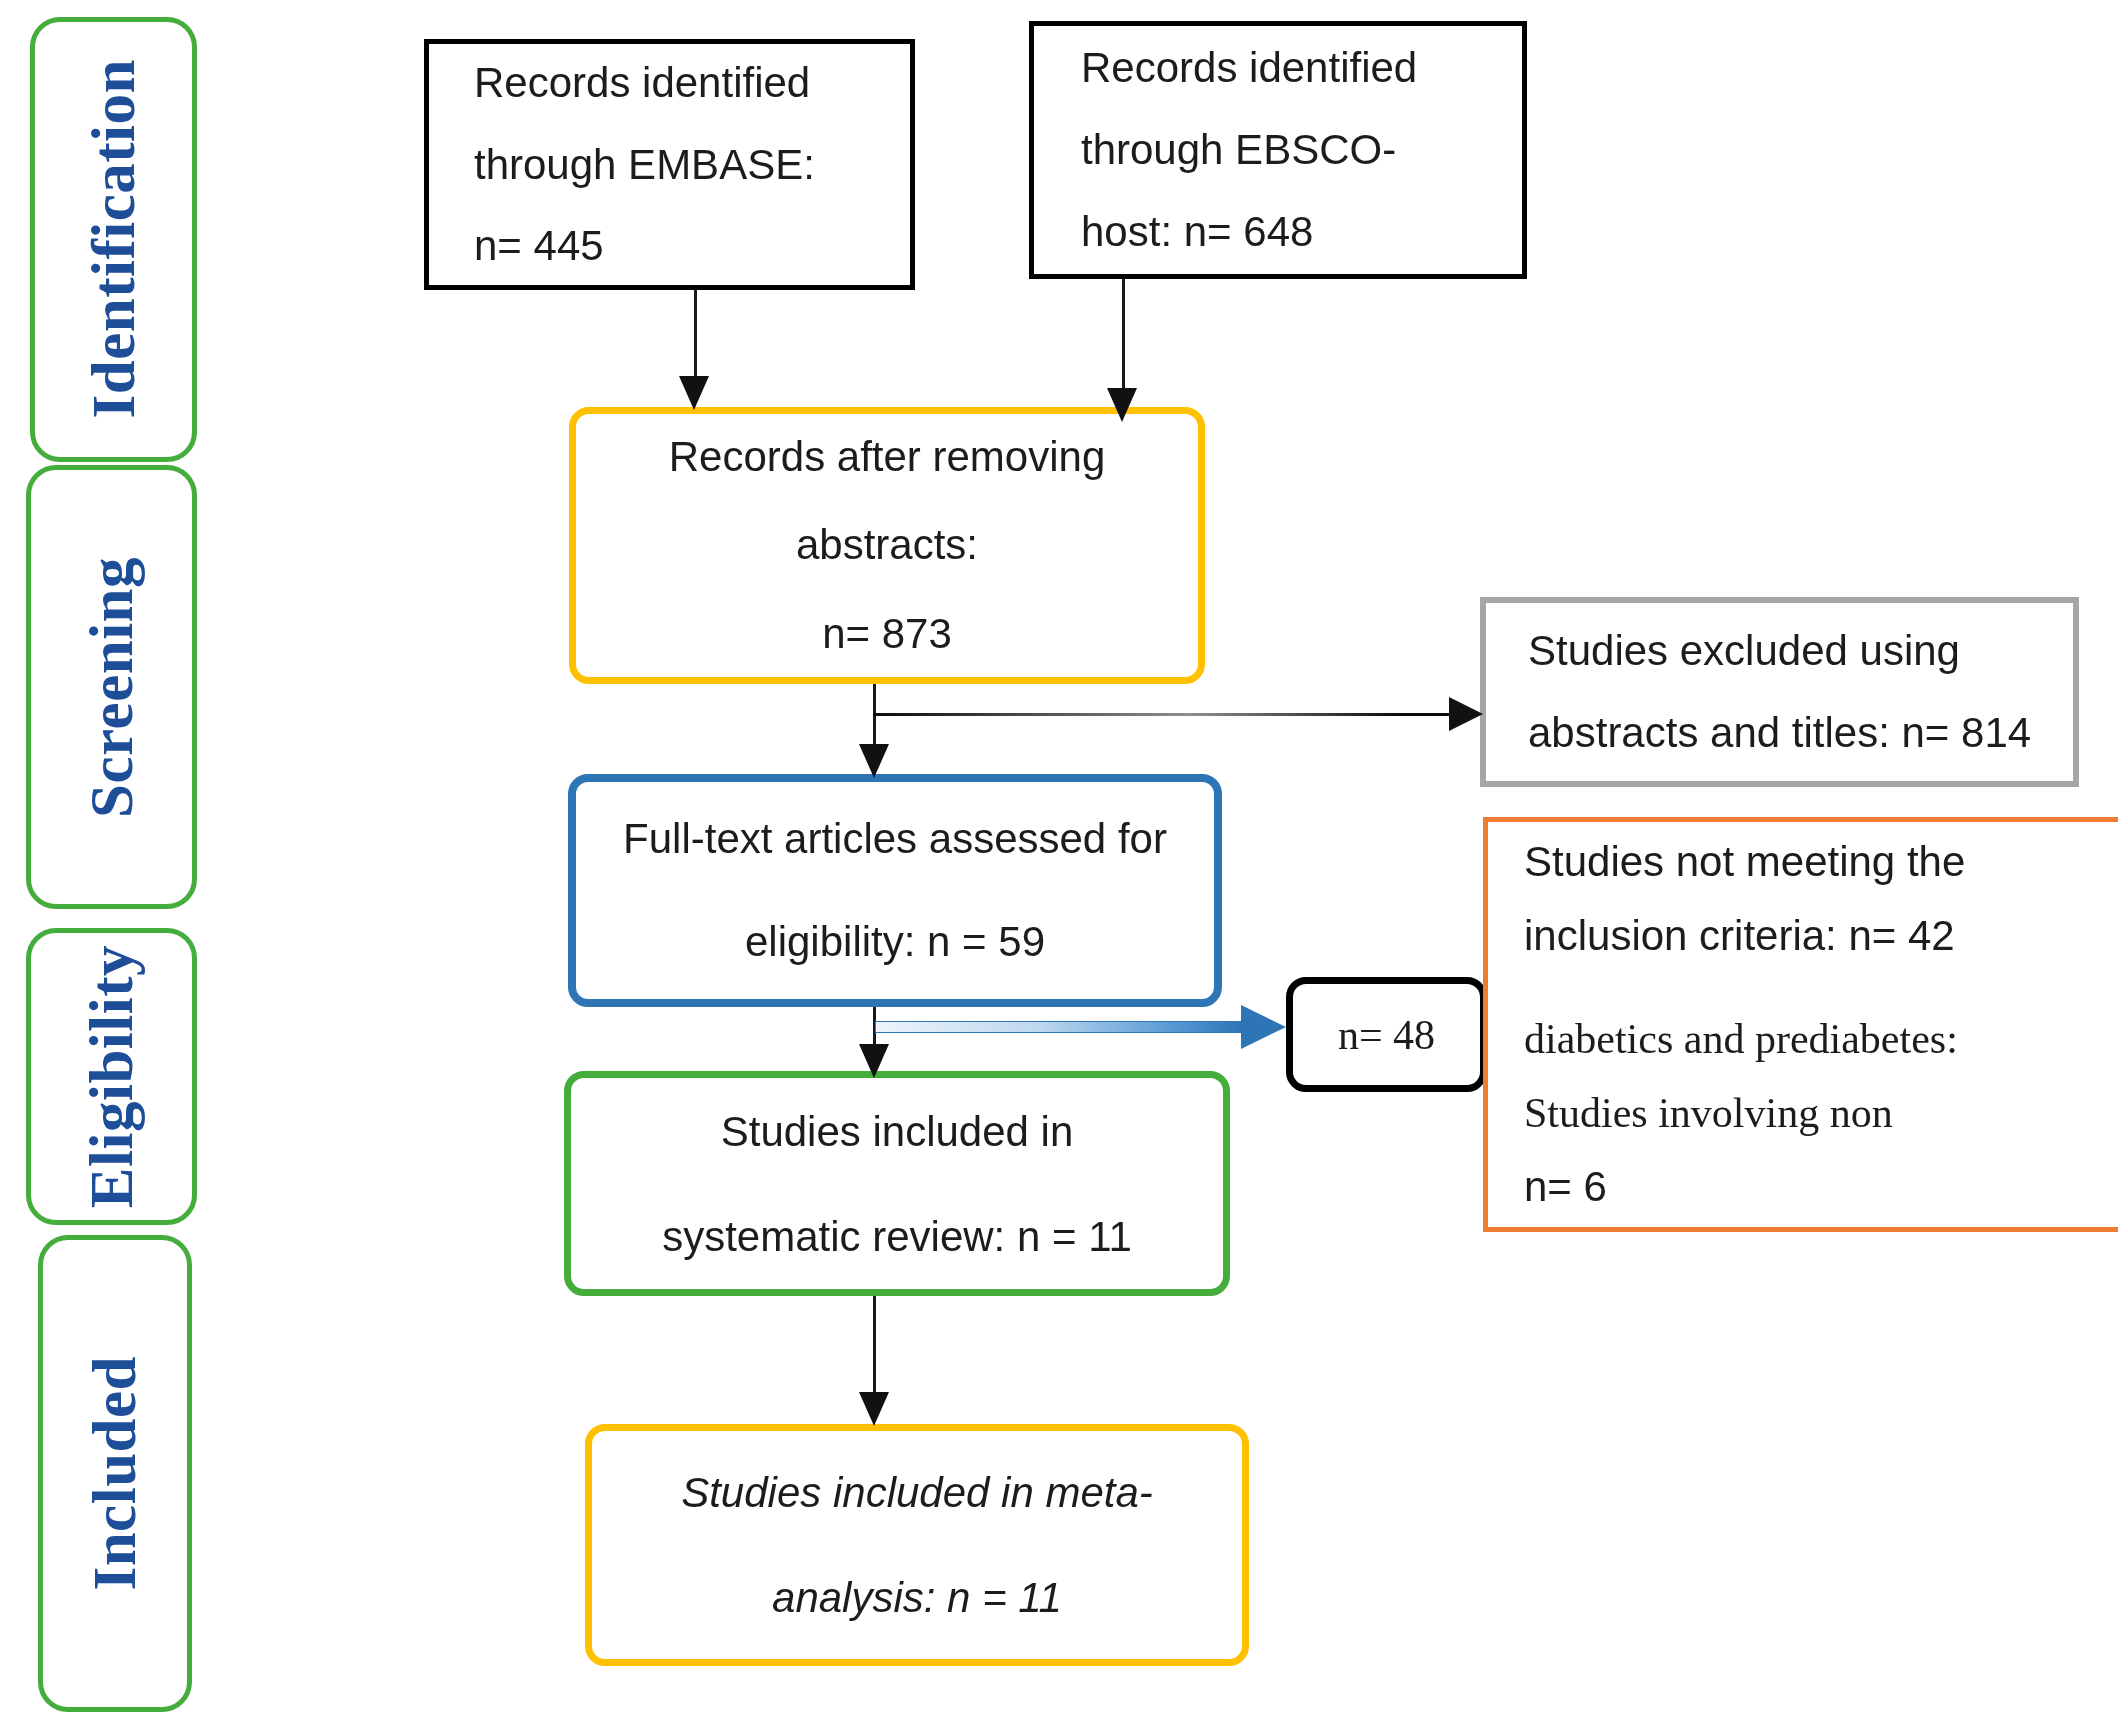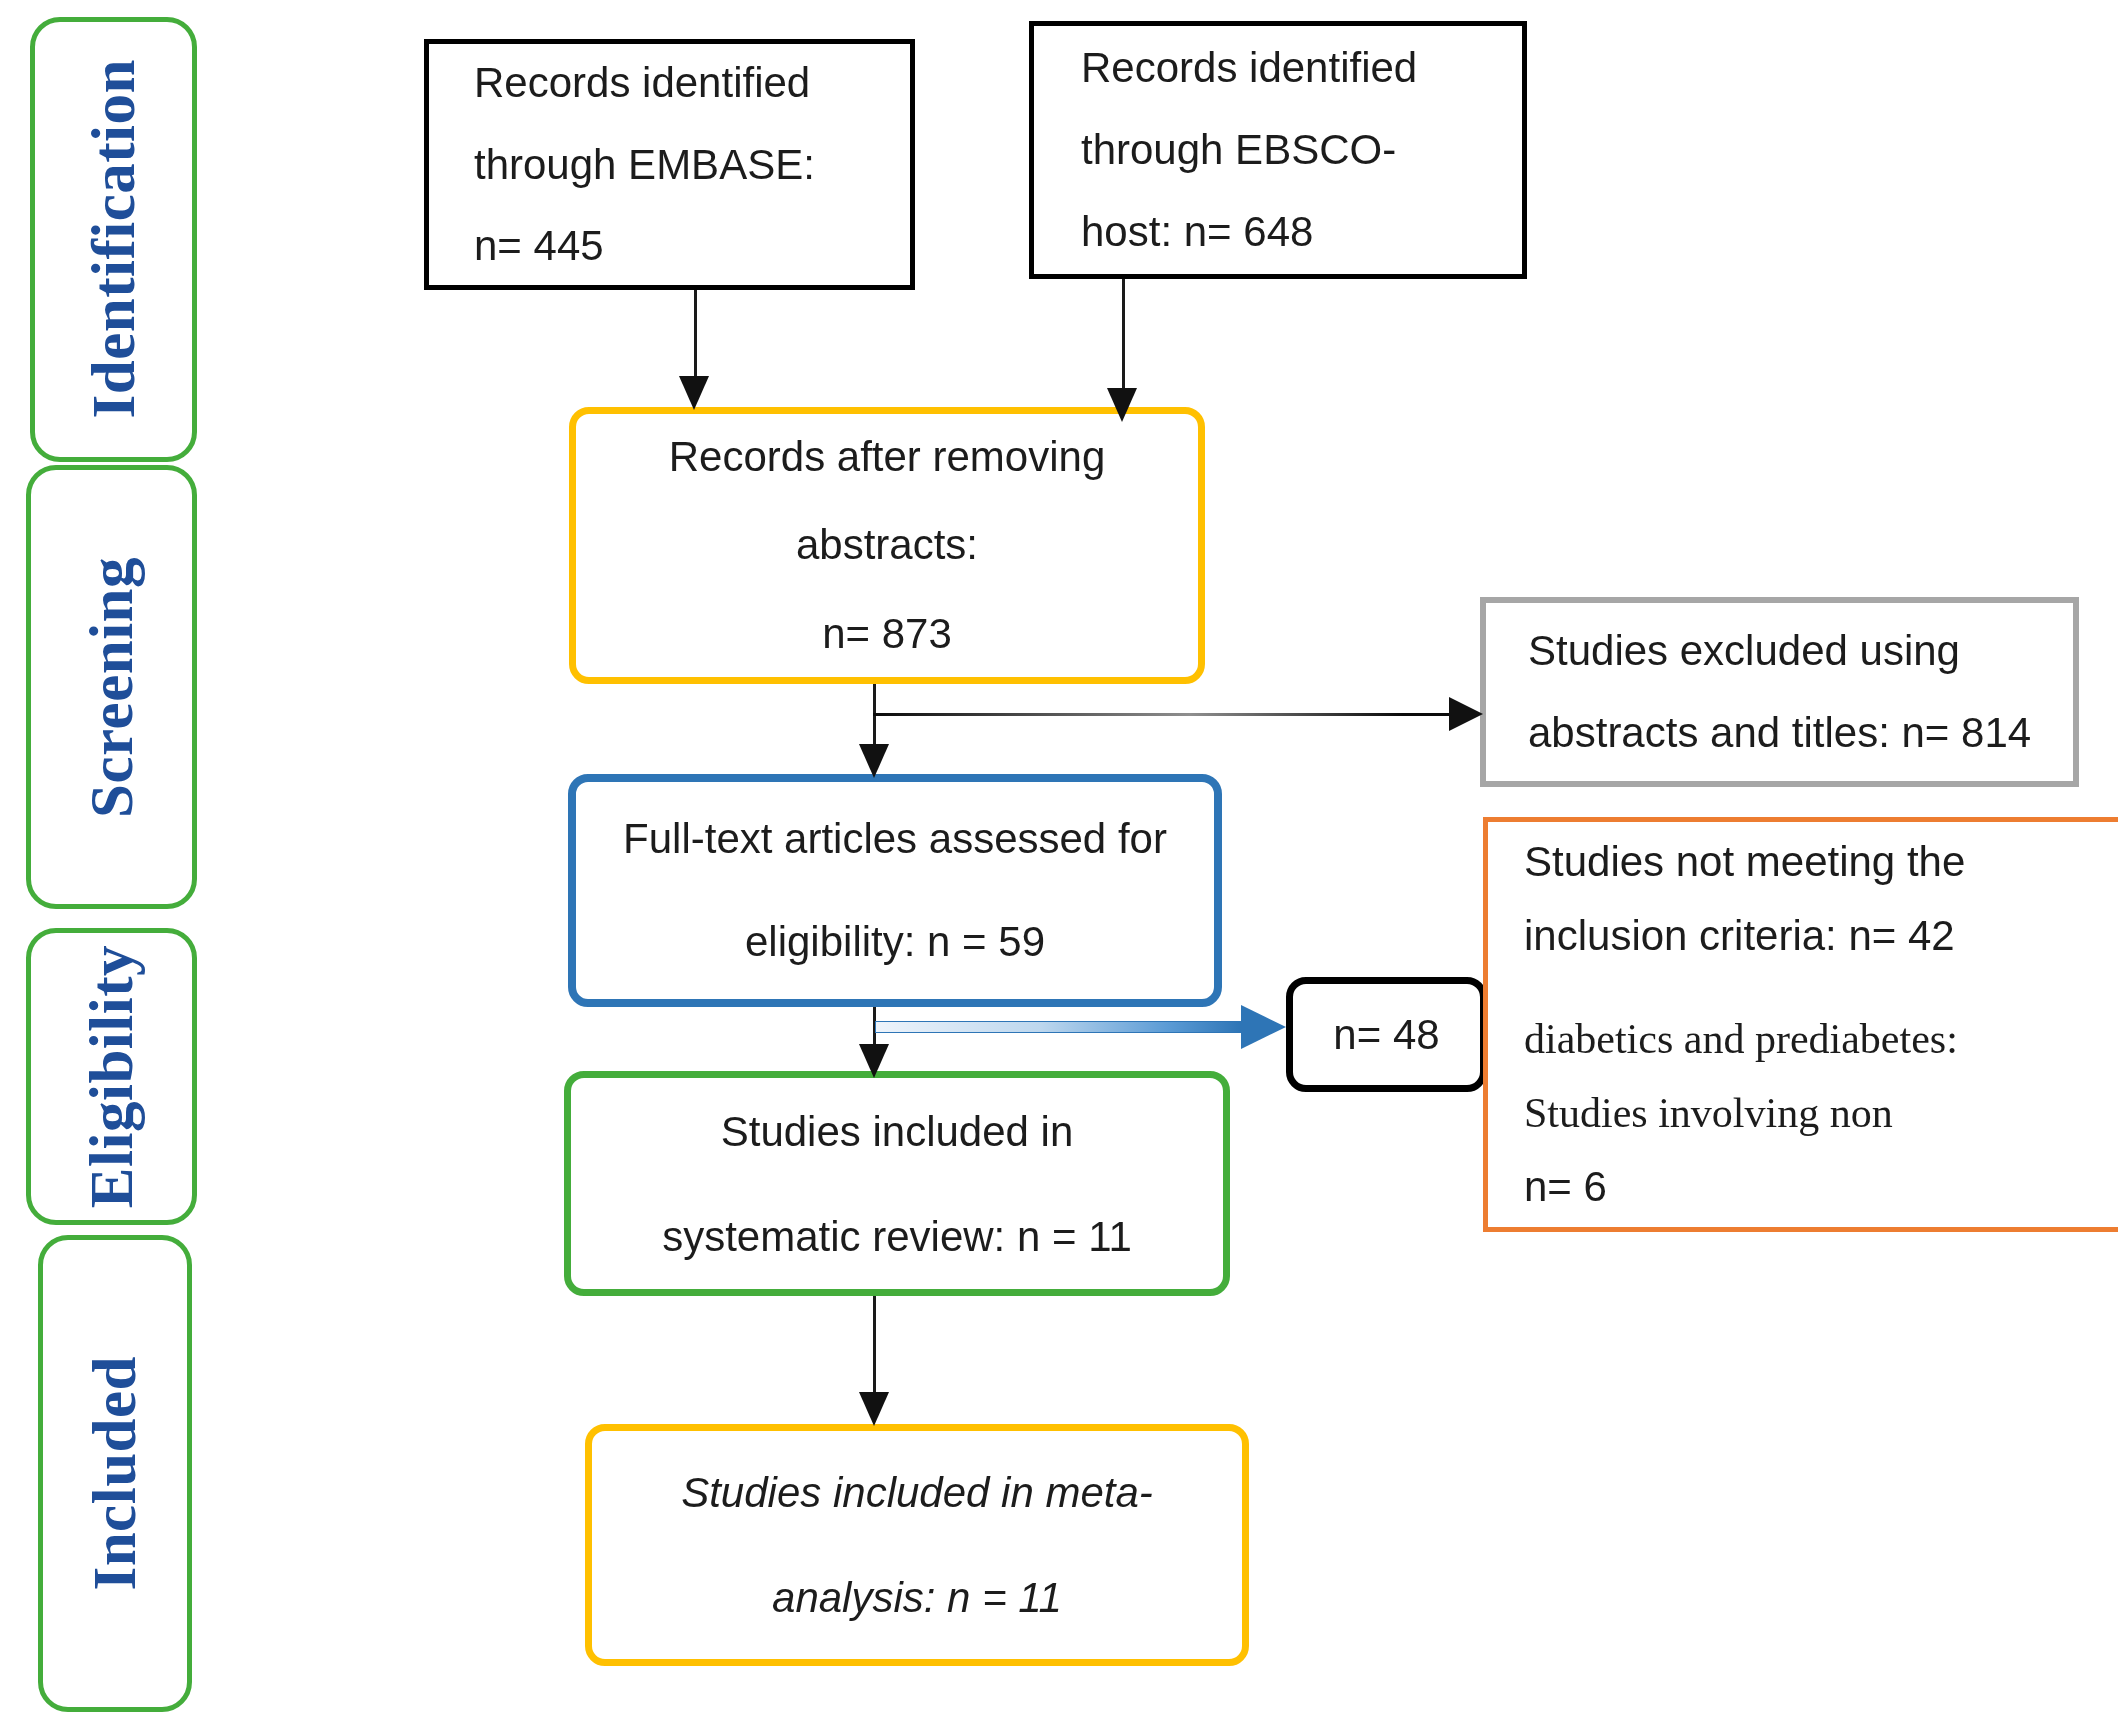--- a/index.html
+++ b/index.html
@@ -28,21 +28,21 @@
   #box-embase{left:424px;top:39px;width:491px;height:251px;border:5.7px solid #000000;padding-left:45px;}
   #box-embase .ln{line-height:1.95;}
   #box-ebsco{left:1029px;top:21px;width:498px;height:258px;border:5.7px solid #000000;padding-left:47px;}
   #box-ebsco .ln{line-height:1.95;}
   #box-duplicates{left:569px;top:407px;width:636px;height:277px;border:7.3px solid #FFC000;}
   #box-duplicates .ln{line-height:2.1;}
   #box-excluded{left:1480px;top:597px;width:599px;height:190px;border:6.3px solid #A6A6A6;padding-left:42px;}
   #box-excluded .ln{line-height:1.95;}
   #box-fulltext{left:568px;top:774px;width:654px;height:233px;border:8.3px solid #2E75B6;}
   #box-fulltext .ln{line-height:2.45;}
-  #box-n48{left:1286px;top:977px;width:201px;height:115px;border:7.3px solid #000000;}
+  #box-n48{left:1286px;top:977px;width:201px;height:115px;border:7.3px solid #000000;font-family:Liberation Serif, serif;}
   #box-reasons{left:1483px;top:817px;width:646px;height:415px;border:5.7px solid #ED7D31;
                padding-left:36px;padding-right:10.4px;justify-content:center;}
   #box-reasons .ln{line-height:1.75;}
   #box-reasons .para2{margin-top:31px;}
   #box-reasons .serif{font-family:"Liberation Serif",serif;}
   #box-systematic{left:564px;top:1071px;width:666px;height:225px;border:7.3px solid #44AD3B;}
   #box-systematic .ln{line-height:2.5;}
   #box-meta{left:585px;top:1424px;width:664px;height:242px;border:7.3px solid #FFC000;font-style:italic;}
   #box-meta .ln{line-height:2.5;}
 

